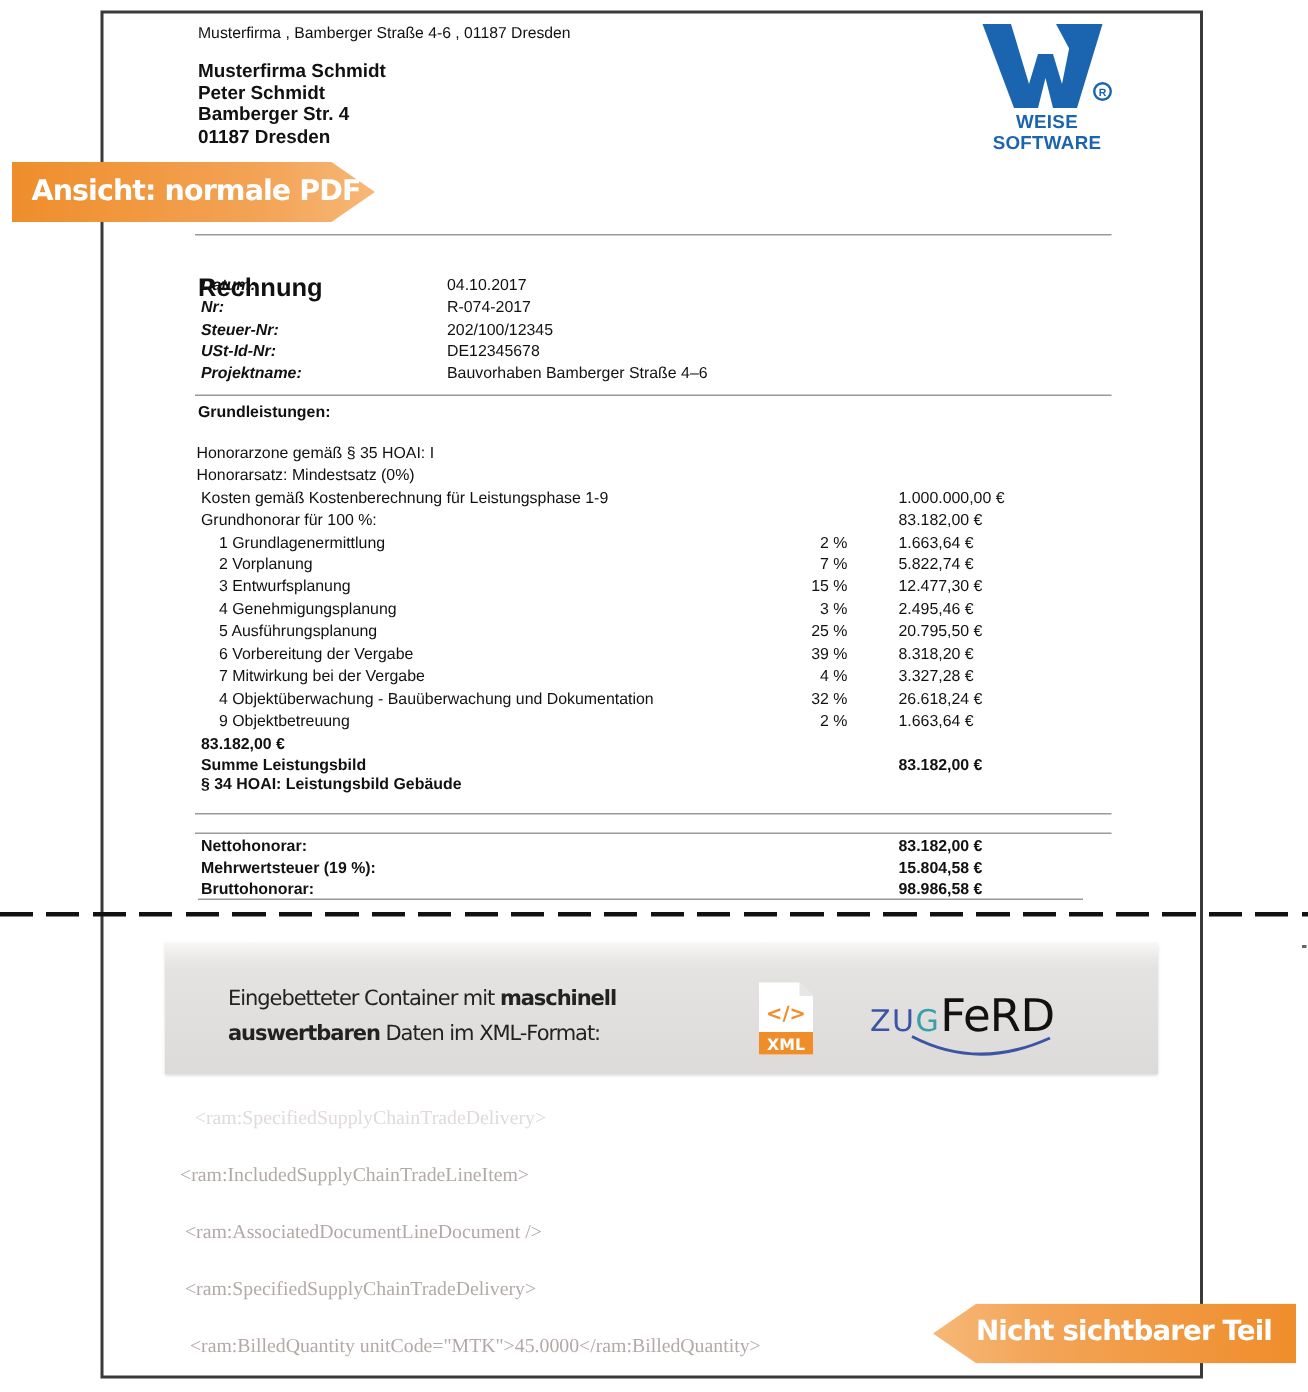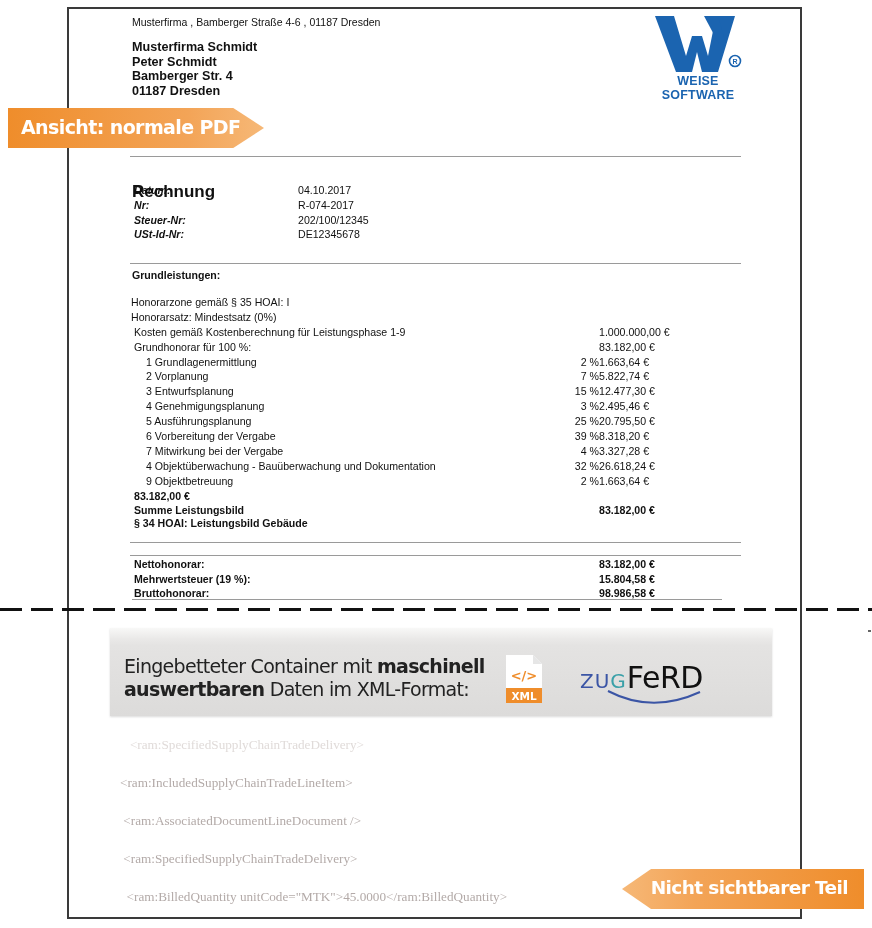--- a/index.html
+++ b/index.html
@@ -11,21 +11,21 @@
   .sender-line { left:132px; top:16px; font-size:10.5px; }
   .recipient { left:132px; top:40px; font-size:12.6px; line-height:14.6px;font-weight:bold; }
   .recipient div { white-space:nowrap; }
 
   
   .logo { left:652px; top:14px; width:100px; height:92px; }
   .logo-text { left:653px; top:74px; width:90px; text-align:center; color:#1b64b0;
                font-weight:bold; font-size:12.5px; line-height:14px; letter-spacing:0.2px; }
 
   
-  .banner-left { left:8px; top:108px; height:40px; width:242px;padding-left:14px; }
+  .banner-left { left:8px; top:108px; height:40px; width:242px; }
   .banner-left .shape { position:absolute; inset:0;
       background:linear-gradient(90deg,#ef8d2b 0%,#f3a457 70%,#f6b877 100%);
       clip-path:polygon(0 0, 88% 0, 100% 50%, 88% 100%, 0 100%); }
   .banner-left .txt { position:absolute; left:13px; top:8px; font-size:19px; font-weight:bold;
       color:#fff; font-family:"DejaVu Sans", sans-serif; letter-spacing:-0.6px; white-space:nowrap; }
   .banner-right { left:622px; top:869px; height:40px; width:242px; }
   .banner-right .shape { position:absolute; inset:0;
       background:linear-gradient(90deg,#f6b877 0%,#f3a457 30%,#ef8d2b 100%);
       clip-path:polygon(12% 0, 100% 0, 100% 100%, 12% 100%, 0 50%); }
   .banner-right .txt { position:absolute; right:16px; top:8px; font-size:18.5px; font-weight:bold;
@@ -38,36 +38,36 @@
   .meta-row { display:flex; }
   .meta-row .k { width:164px; font-weight:bold;font-style:italic; }
   .section-h { left:132px; top:269px; font-size:10.6px; font-weight:bold; }
 
   .body-block { left:131px; top:295px; width:592px; font-size:10.6px; line-height:14.9px; }
   .line { display:flex; white-space:nowrap; height:14.9px; }
   .line .lbl { flex:1; }
   .line .pct { width:40px; text-align:right; }
   .line .amt { width:124px; }
   .ind1 { padding-left:3px; }
-  .ind2 { padding-left:15px; }
+  .ind2 { padding-left:15px;gap:34px; }
   .b { font-weight:bold; }
 
   .totals { left:134px; top:557px; width:589px; font-size:10.6px; line-height:14.6px; font-weight:bold; }
   .totals .line { height:14.6px; }
 
   .dash-line { left:0; top:608px; width:872px; height:3px;
       background:repeating-linear-gradient(90deg,#111 0 22px, transparent 22px 31px); }
 
   
   .band { left:110px; top:628px; width:662px; height:88px;
       background:linear-gradient(180deg,#f3f2f1 0%,#e4e3e2 20%,#dcdbda 100%);
       box-shadow:0 1px 2px rgba(0,0,0,0.15); }
   .band::before { content:""; position:absolute; left:0; right:0; top:0; height:10px;
       background:linear-gradient(180deg,#f8f8f7,#ebeae9); }
-  .band-text { left:124px; top:655px; font-size:19px; line-height:23px; color:#222;
+  .band-text { left:152px; top:655px; font-size:14px; line-height:23px; color:#222;
       font-family:"DejaVu Sans", sans-serif; letter-spacing:-0.7px; white-space:nowrap; }
   .band-text b { font-weight:bold; }
   .xml-icon { left:504px; top:654px; width:40px; height:50px; }
   .zugferd { left:580px; top:660px; white-space:nowrap; font-family:"DejaVu Sans", sans-serif; }
   .zugferd .zug1 { font-size:20px; color:#3b55a5; letter-spacing:1px; }
   .zugferd .zug2 { font-size:20px; color:#3aa0a8; letter-spacing:1px; }
   .zugferd .fe { font-size:30px; color:#111; letter-spacing:-0.5px; }
   .zugferd-smile { left:604px; top:688px; width:100px; height:20px; }
 
   .xml-code { left:120px; top:716px; font-family:"Liberation Serif", serif; font-size:13.2px;
@@ -119,20 +119,24 @@
     <span>R-074-2017</span>
   </div>
   <div class="meta-row">
     <span class="k">Steuer-Nr:</span>
     <span>202/100/12345</span>
   </div>
   <div class="meta-row">
     <span class="k">USt-Id-Nr:</span>
     <span>DE12345678</span>
   </div>
+  <div class="meta-row">
+    <span class="k">Projektname:</span>
+    <span>Bauvorhaben Bamberger Straße 4–6</span>
+  </div>
 </div>
 
 <div class="rule" style="top:263px;"></div>
 
 <div class="abs section-h">Grundleistungen:</div>
 
 <div class="abs body-block">
   <div class="line">
       <span class="lbl">Honorarzone  gemäß § 35 HOAI: I</span>
     </div>

